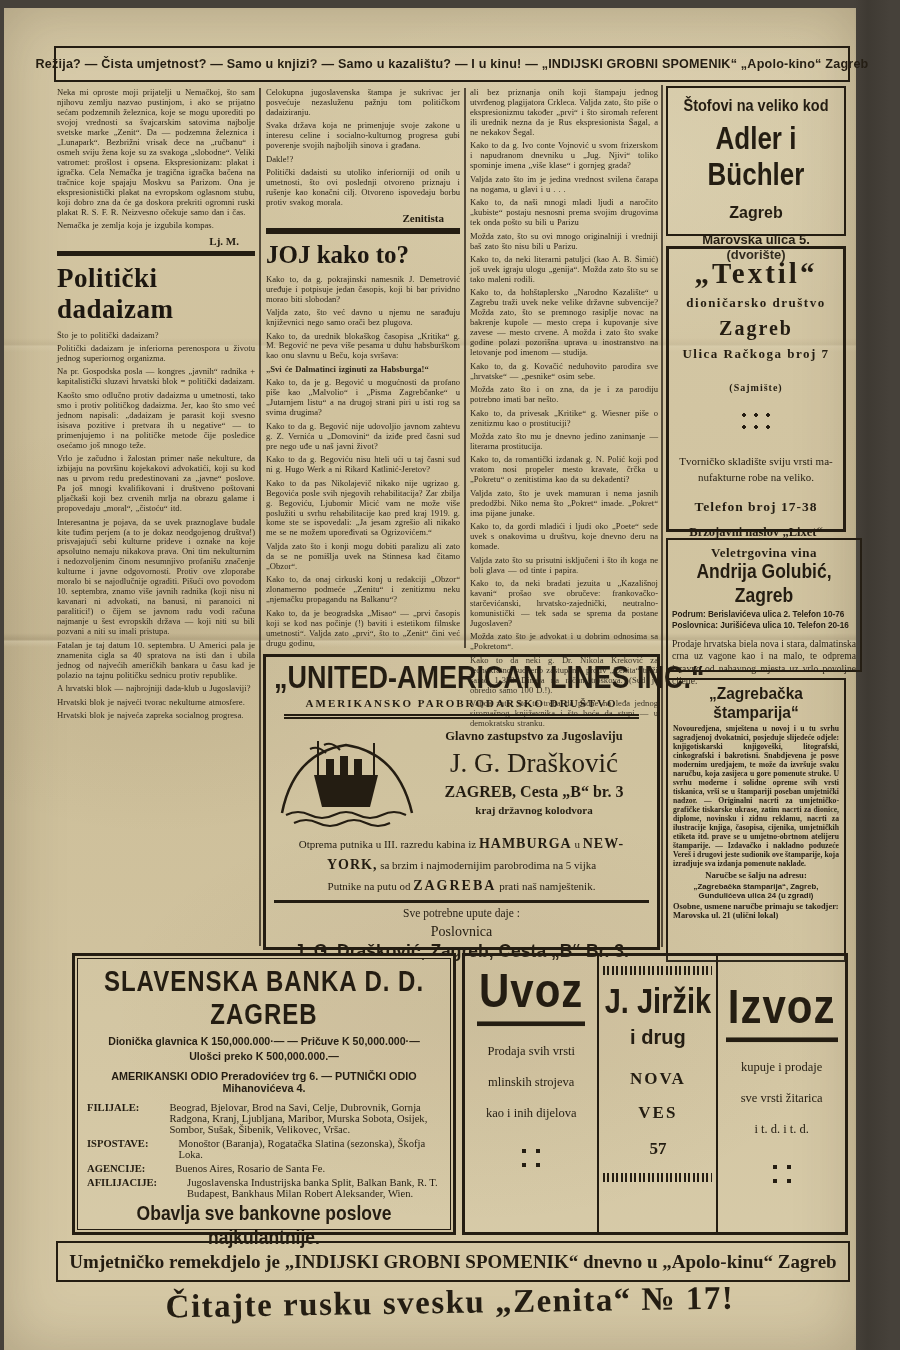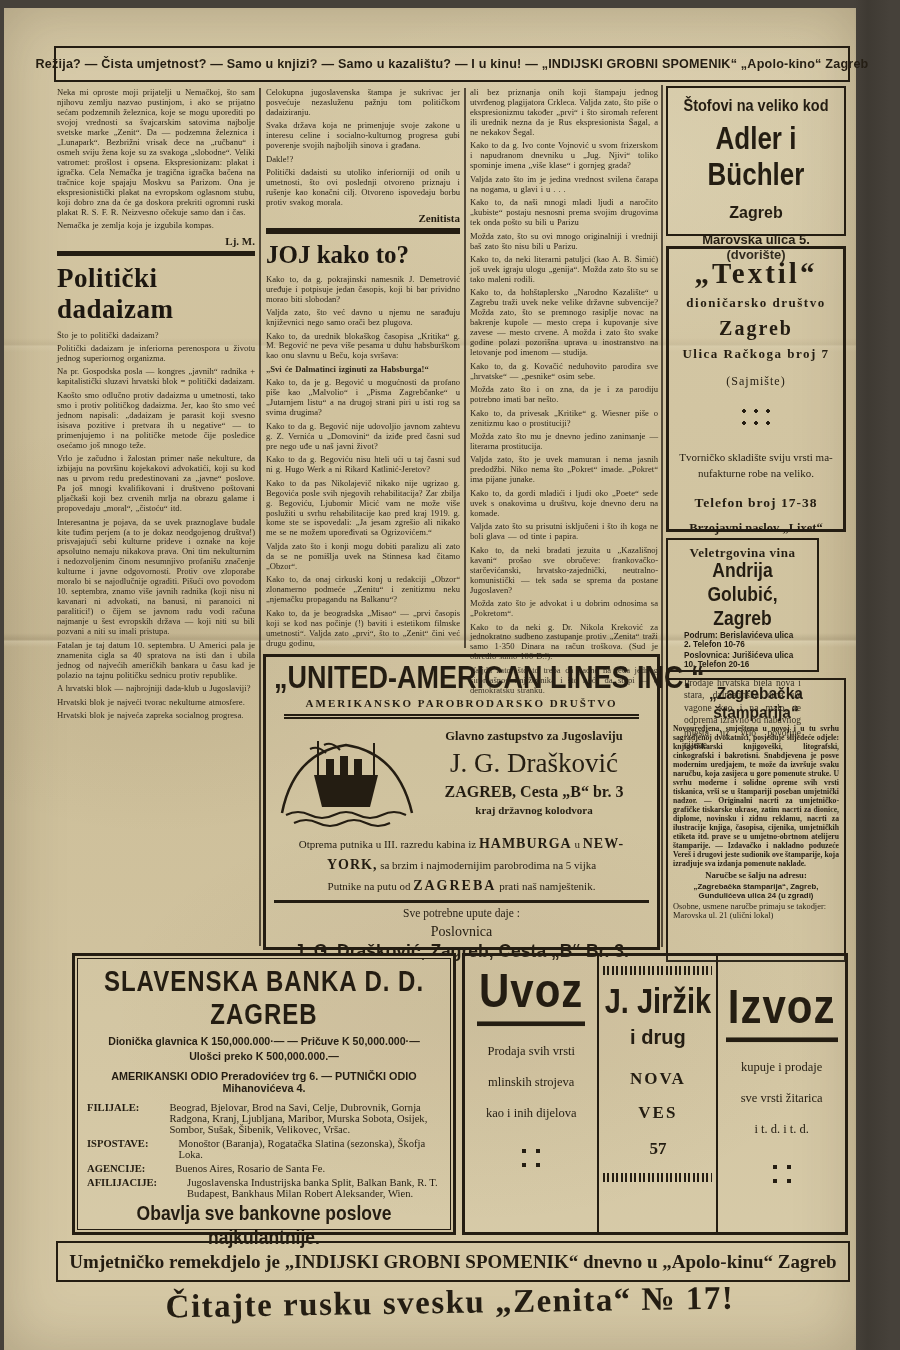--- a/index.html
+++ b/index.html
@@ -16,21 +16,21 @@
   .edge-right{position:absolute;top:0;right:0;width:46px;height:1350px;pointer-events:none;
     background:linear-gradient(90deg,transparent,rgba(40,36,30,.25) 30%,#46413a 78%);}
   .masthead{position:absolute;left:54px;top:46px;width:792px;height:32px;border:2px solid #241d12;
     display:flex;align-items:center;justify-content:center;background:rgba(255,250,230,.10);}
   .masthead span{font-family:"Liberation Sans",sans-serif;font-weight:bold;font-size:12.6px;color:#241d12;
     white-space:nowrap;letter-spacing:.2px;transform:scaleY(1.08);}
   .col{position:absolute;top:88px;}
   .bodytext p{font-family:"Liberation Serif",serif;font-size:8.6px;line-height:1.16;margin:0 0 3.5px;
     text-align:justify;color:#2b2418;word-spacing:.8px;}
   .bodytext p.lead-bold{font-weight:bold;}
-  .sig{font-family:"Liberation Serif",serif;font-weight:bold;font-size:11px;text-align:right;color:#241d12;margin:2px 0 4px 0;}
+  .sig{font-family:"Liberation Serif",serif;font-weight:bold;font-size:11px;text-align:right;color:#241d12;margin:2px 16px 4px 0;}
   .thickbar{height:5px;background:#241d12;margin:4px 0 7px;}
   .headline{font-family:"Liberation Serif",serif;font-weight:bold;color:#1d1710;margin:0 0 6px;}
   .vrule{position:absolute;width:1.6px;background:rgba(34,27,16,.72);}
   
   .adbox{box-sizing:border-box;border:2.5px solid #241d12;background:rgba(255,250,230,.06);
     font-family:"Liberation Serif",serif;color:#241d12;text-align:center;}
   .sansb{font-family:"Liberation Sans",sans-serif;font-weight:bold;}
   .ornament{margin:0 auto;width:36px;height:24px;
     background:radial-gradient(circle 3.2px at 6px 6px,#241d12 55%,transparent 60%) ,
                radial-gradient(circle 3.2px at 18px 6px,#241d12 55%,transparent 60%),
@@ -124,20 +124,21 @@
       <p>Kako to da g. Ivo conte Vojnović u svom frizerskom i napudranom dnevniku u „Jug. Njivi“ toliko spominje imena „više klase“ i gornjeg grada?</p>
       <p>Valjda zato što im je jedina vrednost svilena čarapa na nogama, u glavi i u . . .</p>
       <p>Kako to, da naši mnogi mladi ljudi a naročito „kubiste“ postaju nesnosni prema svojim drugovima tek onda pošto su bili u Parizu</p>
       <p>Možda zato, što su ovi mnogo originalniji i vredniji baš zato što nisu bili u Parizu.</p>
       <p>Kako to, da neki literarni patuljci (kao A. B. Šimić) još uvek igraju ulogu „genija“. Možda zato što su se tako maleni rodili.</p>
       <p>Kako to, da hohštaplersko „Narodno Kazalište“ u Zagrebu traži uvek neke velike državne subvencije? Možda zato, što se premnogo rasiplje novac na bakrenje kupole — mesto crepa i kupovanje sive zavese — mesto crvene. A možda i zato što svake godine polazi pozorišna uprava u inostranstvo na letovanje pod imenom — studija.</p>
       <p>Kako to, da g. Kovačić neduhovito parodira sve „hrvatske“ — „pesnike“ osim sebe.</p>
       <p>Možda zato što i on zna, da je i za parodiju potrebno imati bar nešto.</p>
       <p>Kako to, da privesak „Kritike“ g. Wiesner piše o zenitizmu kao o prostituciji?</p>
       <p>Možda zato što mu je dnevno jedino zanimanje — literarna prostitucija.</p>
+      <p>Kako to, da romantički izdanak g. N. Polić koji pod vratom nosi propeler mesto kravate, črčka u „Pokretu“ o zenitistima kao da su dekadenti?</p>
       <p>Valjda zato, što je uvek mamuran i nema jasnih predodžbi. Niko nema što „Pokret“ imade. „Pokret“ ima pijane junake.</p>
       <p>Kako to, da gordi mladići i ljudi oko „Poete“ sede uvek s onakovima u društvu, koje dnevno deru na komade.</p>
       <p>Valjda zato što su prisutni isključeni i što ih koga ne boli glava — od tinte i papira.</p>
       <p>Kako to, da neki bradati jezuita u „Kazališnoj kavani“ prošao sve obručeve: frankovačko-starčevićanski, hrvatsko-zajednički, neutralno-komunistički — tek sada se sprema da postane Jugoslaven?</p>
       <p>Možda zato što je advokat i u dobrim odnosima sa „Pokretom“.</p>
       <p>Kako to da neki g. Dr. Nikola Kreković za jednokratno sudbeno zastupanje protiv „Zenita“ traži samo 1·350 Dinara na račun troškova. (Sud je obredio samo 100 D.!).</p>
       <p>Valjda zato, što to treba da padne na leđa jednog siromašnog književnika i što hoće da stupi — u demokratsku stranku.</p>
     </div>
 </div>
 
@@ -146,42 +147,42 @@
   <div class="sansb" style="font-size:26px;margin:12px 0 0;transform:scaleY(1.18)">Adler i Büchler</div>
   <div class="sansb" style="font-size:16px;margin:16px 0 0">Zagreb</div>
   <div class="sansb" style="font-size:13px;margin:10px 0 0">Marovska ulica 5.  (dvorište)</div>
 </div>
 
 <div class="adbox" style="position:absolute;left:666px;top:246px;width:180px;height:286px;border-width:3px;padding:8px 4px">
   <div style="font-weight:bold;font-size:29px;letter-spacing:3px">„Textil“</div>
   <div style="font-weight:bold;font-size:13px;letter-spacing:1.5px;margin-top:5px">dioničarsko društvo</div>
   <div style="font-weight:bold;font-size:20px;letter-spacing:2px;margin-top:6px">Zagreb</div>
   <div style="font-weight:bold;font-size:13px;letter-spacing:1.5px;margin-top:6px">Ulica Račkoga broj 7</div>
-  <div style="font-weight:normal;font-size:12px;letter-spacing:1px;margin-top:12px">(Sajmište)</div>
+  <div style="font-weight:bold;font-size:10px;letter-spacing:1px;margin-top:20px">(Sajmište)</div>
   <div class="ornament" style="margin-top:16px"></div>
   <div style="font-size:11px;margin-top:22px">Tvorničko skladište sviju vrsti ma-</div>
   <div style="font-size:11px;margin-top:4px">nufakturne robe na veliko.</div>
   <div style="font-weight:bold;font-size:13.5px;letter-spacing:1px;margin-top:16px">Telefon broj 17-38</div>
   <div style="font-weight:bold;font-size:12.5px;margin-top:10px">Brzojavni naslov „Lixet“</div>
 </div>
 
-<div class="adbox" style="position:absolute;left:666px;top:538px;width:153px;height:134px;border-width:2px;padding:5px 16px">
+<div class="adbox" style="position:absolute;left:666px;top:538px;width:196px;height:134px;border-width:2px;padding:5px 4px">
   <div style="font-weight:bold;font-size:13px;letter-spacing:.5px">Veletrgovina vina</div>
   <div class="sansb" style="font-size:17.5px;transform:scaleY(1.15);margin-top:2px">Andrija Golubić, Zagreb</div>
   <div class="sansb" style="font-size:8.2px;text-align:left;margin-top:5px">Podrum: Berislavićeva ulica 2.  Telefon 10-76</div>
   <div class="sansb" style="font-size:8.2px;text-align:left;margin-top:2px">Poslovnica: Jurišićeva ulica 10.  Telefon 20-16</div>
   <div style="font-size:9.6px;text-align:justify;margin-top:8px;line-height:1.3">Prodaje hrvatska biela nova i stara, dalmatinska crna uz vagone kao i na malo, te odprema izravno od nabavnog mjesta uz vrlo povoljne cijene.</div>
 </div>
 
 <div class="adbox" style="position:absolute;left:666px;top:678px;width:180px;height:284px;border-width:2px;padding:5px 5px;text-align:left">
   <div class="sansb" style="font-size:15.5px;text-align:center;transform:scaleY(1.1)">„Zagrebačka štamparija“</div>
   <div style="font-size:7.7px;line-height:1.17;text-align:justify;font-weight:bold;margin-top:3px">Novouredjena, smještena u novoj i u tu svrhu sagradjenoj dvokatnici, posjeduje slijedeće odjele: knjigotiskarski knjigoveški, litografski, cinkografski i bakrotisni. Snabdjevena je posve modernim uredjajem, te može da izvršuje svaku naručbu, koja zasijeca u gore pomenute struke. U svrhu moderne i solidne opreme svih vrsti tiskanica, vrši se u štampariji poseban umjetnički nadzor. — Originalni nacrti za umjetničko-grafičke tiskarske ukrase, zatim nacrti za dionice, diplome, novinsku i zidnu reklamu, nacrti za ilustracije knjiga, časopisa, cijenika, umjetničkih etiketa itd. prave se u umjetno-obrtnom atelijeru štamparije. — Izdavačko i nakladno poduzeće Vereš i drugovi jeste sudionik ove štamparije, koja izradjuje sva izdanja pomenute naklade.</div>
   <div style="font-size:8.6px;text-align:center;margin-top:2px;font-weight:bold">Naručbe se šalju na adresu:</div>
   <div class="sansb" style="font-size:7.8px;text-align:center;margin-top:2px">„Zagrebačka štamparija“, Zagreb, Gundulićeva ulica 24 (u zgradi)</div>
-  <div style="font-size:8.4px;font-weight:normal;margin-top:2px">Osobne, usmene naručbe primaju se takodjer: Marovska ul. 21 (ulični lokal)</div>
+  <div style="font-size:8.4px;font-weight:bold;margin-top:2px">Osobne, usmene naručbe primaju se takodjer: Marovska ul. 21 (ulični lokal)</div>
 </div>
 
 <div class="adbox" style="position:absolute;left:263px;top:654px;width:397px;height:296px;border-width:3px;padding:6px 8px">
   <div class="sansb" style="font-size:27px;transform:scaleY(1.15);white-space:nowrap">„UNITED-AMERICAN LINES INC.“</div>
   <div style="font-weight:bold;font-size:11px;letter-spacing:2px;margin-top:3px">AMERIKANSKO PAROBRODARSKO DRUŠTVO</div>
   <div style="height:2px;background:#241d12;margin:5px 10px 1px"></div>
   <div style="height:1.5px;background:#241d12;margin:0 10px"></div>
   <div style="display:flex;margin-top:4px">
     <svg width="145" height="108" viewBox="0 0 145 108">
       <path d="M8 90 Q20 30 72 22 Q124 30 138 90" fill="none" stroke="#241d12" stroke-width="2.5"></path>

